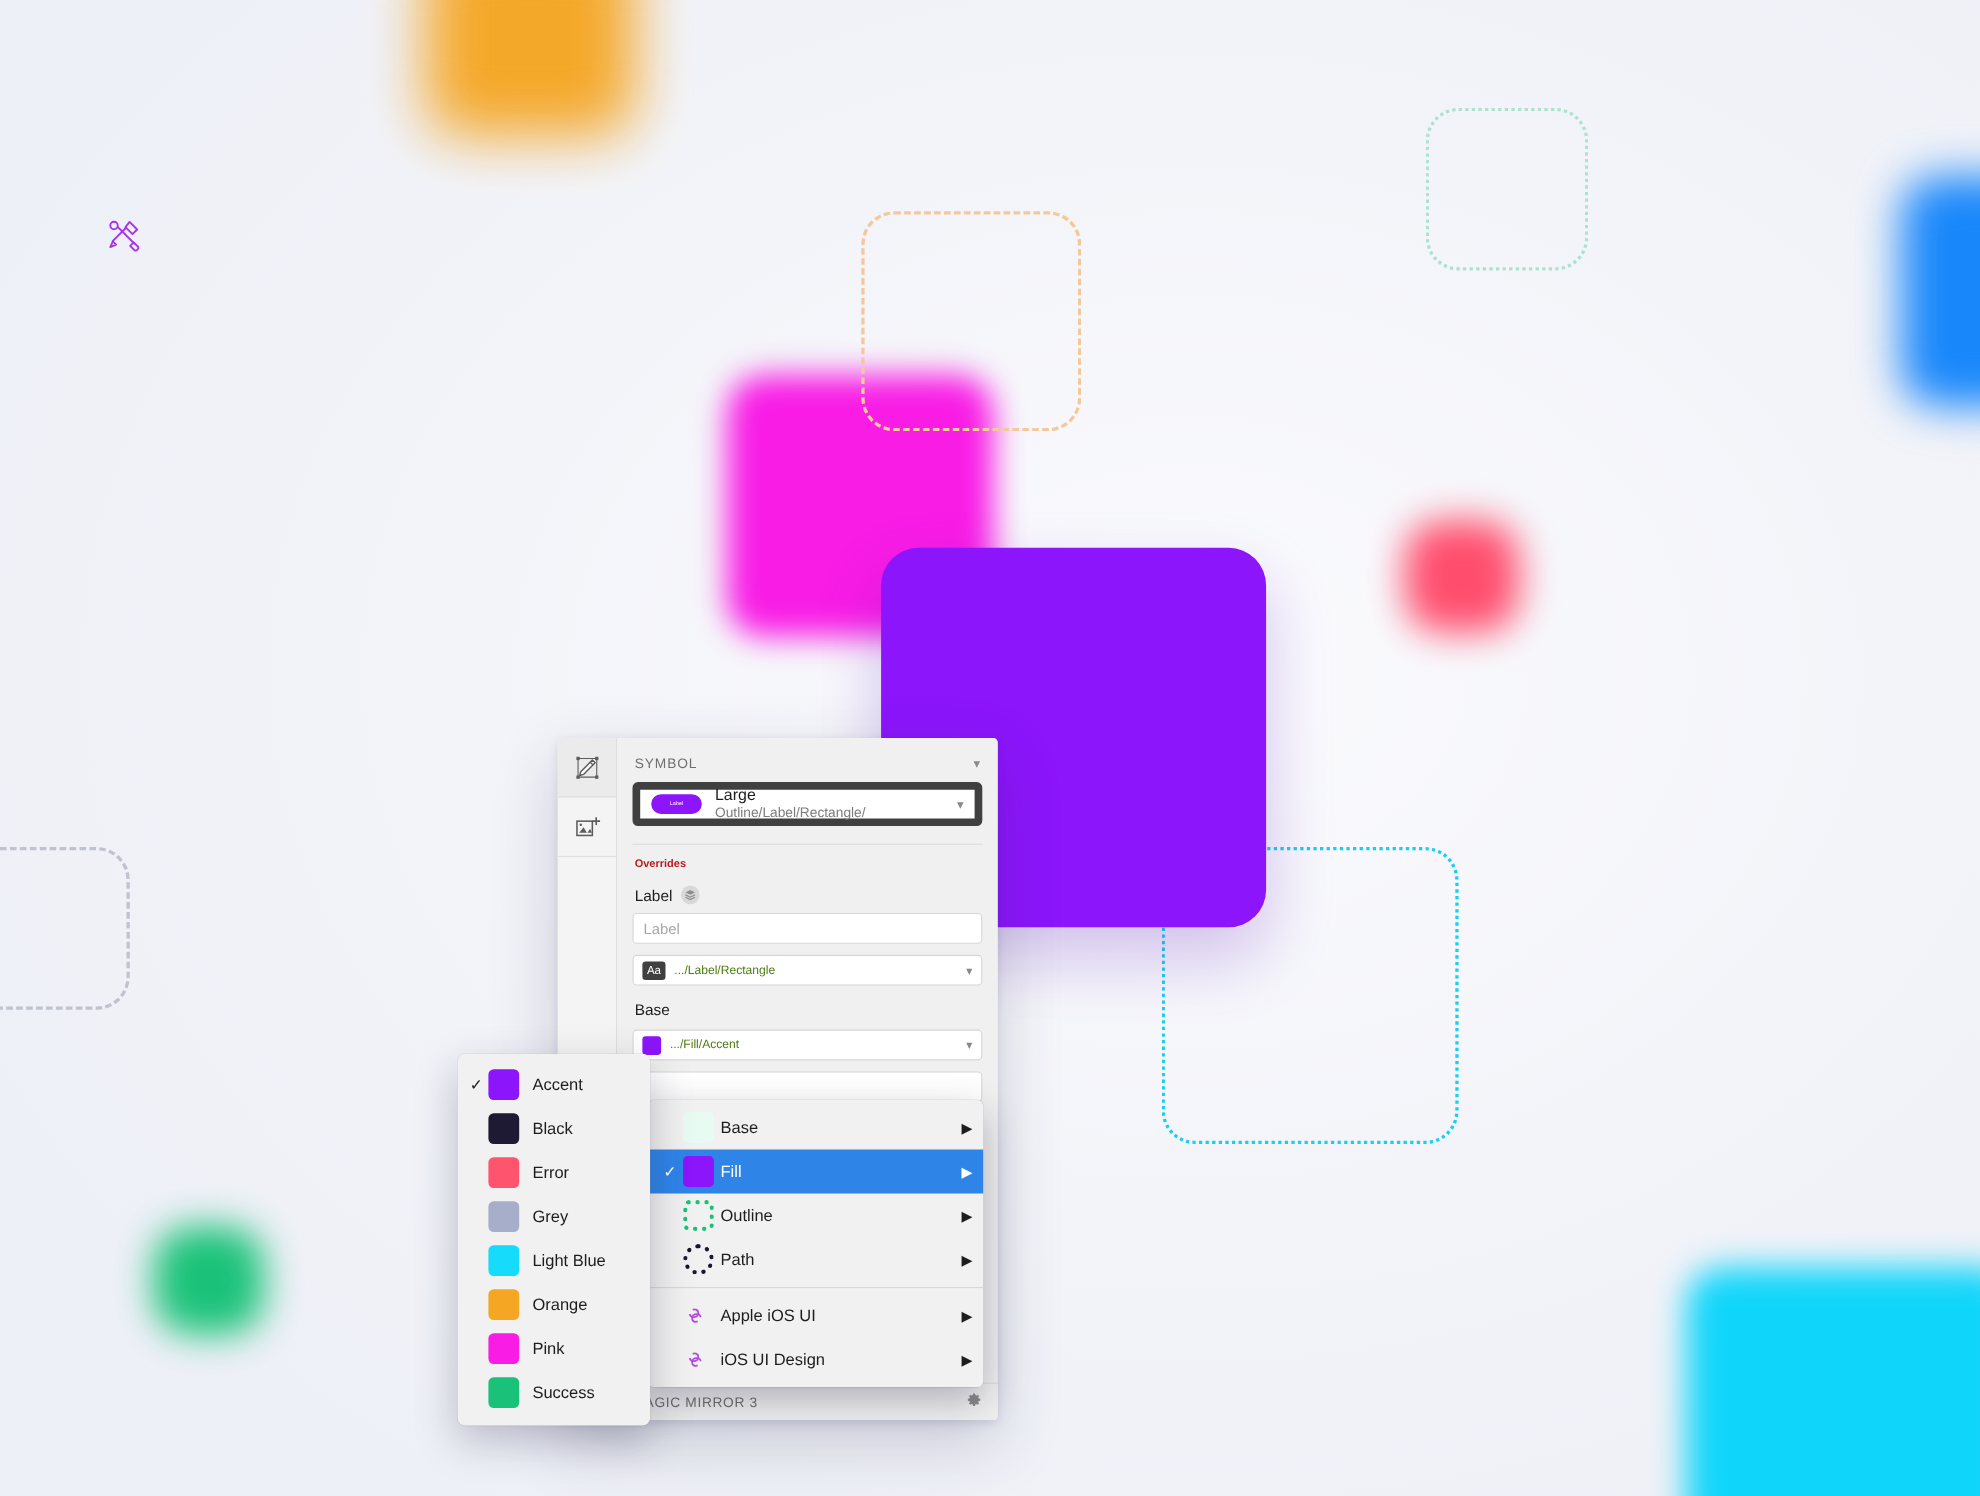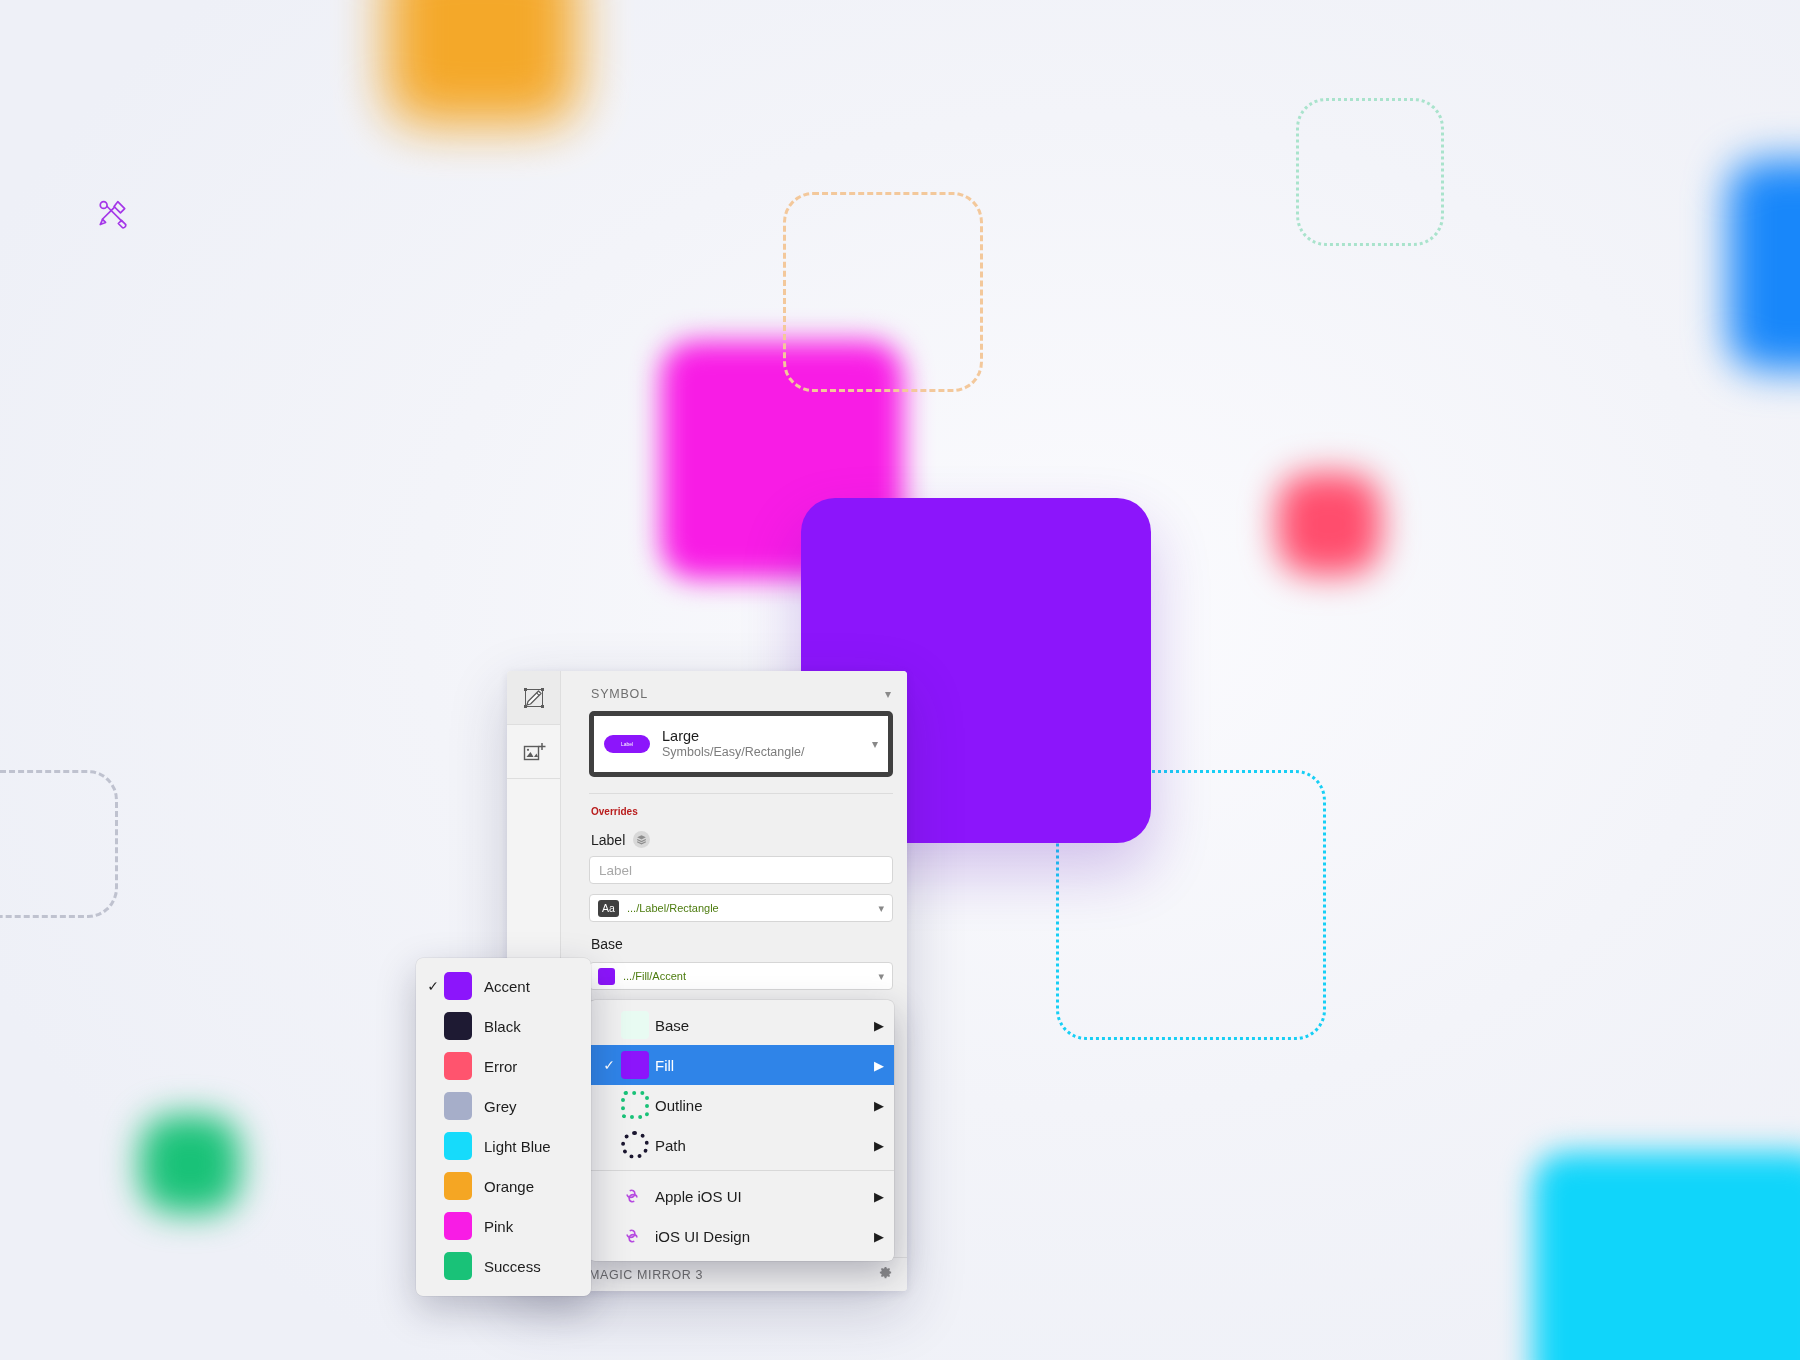--- a/index.html
+++ b/index.html
@@ -49,21 +49,20 @@
   .head p { font-size:18.5px; line-height:1.52; color:#3d3c4f; }
 
   
   #panel {
     position:absolute; left:507px; top:671px; width:400px; height:620px;
     background:#f0f0f0;
     border-radius:4px;
     box-shadow: 0 20px 60px rgba(40,40,80,.20), 0 2px 8px rgba(40,40,80,.10);
     overflow:hidden;
     display:flex;
-    gap:14px;
   }
   .rail {
     width:54px; background:#f4f4f4; border-right:1px solid #dedede;
     display:flex; flex-direction:column; flex:none;
   }
   .rail-btn {
     height:54px; border-bottom:1px solid #dedede;
     display:flex; align-items:center; justify-content:center;
   }
   .rail-btn.active { background:#ebebeb; }
@@ -74,22 +73,22 @@
   .section-head {
     display:flex; align-items:center; justify-content:space-between;
     padding:16px 16px 10px 16px;
   }
   .section-head .title {
     font-size:12.5px; letter-spacing:.8px; color:#6f6f6f; font-weight:400;
   }
   .chev { color:#8a8a8a; font-size:12px; }
 
   .symbol-card {
-    margin:0 14px; background:#fff; border:5px solid #404040; border-radius:5px;
-    height:66px; display:flex; align-items:center; padding:0 10px; gap:12px;
+    margin:0 14px; background:#fff; border:7px solid #404040; border-radius:5px;
+    height:40px; display:flex; align-items:center; padding:0 10px; gap:12px;
   }
   .sym-swatch {
     width:46px; height:18px; border-radius:9px; background:#8C15FB; flex:none;
     display:flex; align-items:center; justify-content:center;
   }
   .sym-swatch span { font-size:5px; color:#fff; }
   .sym-text { flex:1; min-width:0; }
   .sym-text .t1 { font-size:14.5px; color:#1d1d1d; line-height:1.15; }
   .sym-text .t2 { font-size:12.5px; color:#7c7c7c; line-height:1.3; white-space:nowrap; overflow:hidden; }
   .sym-chev { color:#888; font-size:12px; }
@@ -237,21 +236,21 @@
         <span class="title">SYMBOL</span>
         <span class="chev">▾</span>
       </div>
 
       <div class="symbol-card">
         <span class="sym-swatch">
           <span>Label</span>
         </span>
         <span class="sym-text">
           <span class="t1" style="display:block">Large</span>
-          <span class="t2" style="display:block">Symbols/Easy/Rectangle/</span>
+          <span class="t2" style="display:block">Outline/Label/Rectangle/</span>
         </span>
         <span class="sym-chev">▾</span>
       </div>
 
       <div class="divider"></div>
 
       <div class="overrides-title">Overrides</div>
 
       <div class="field-label">
         <span class="fl">Label</span>

